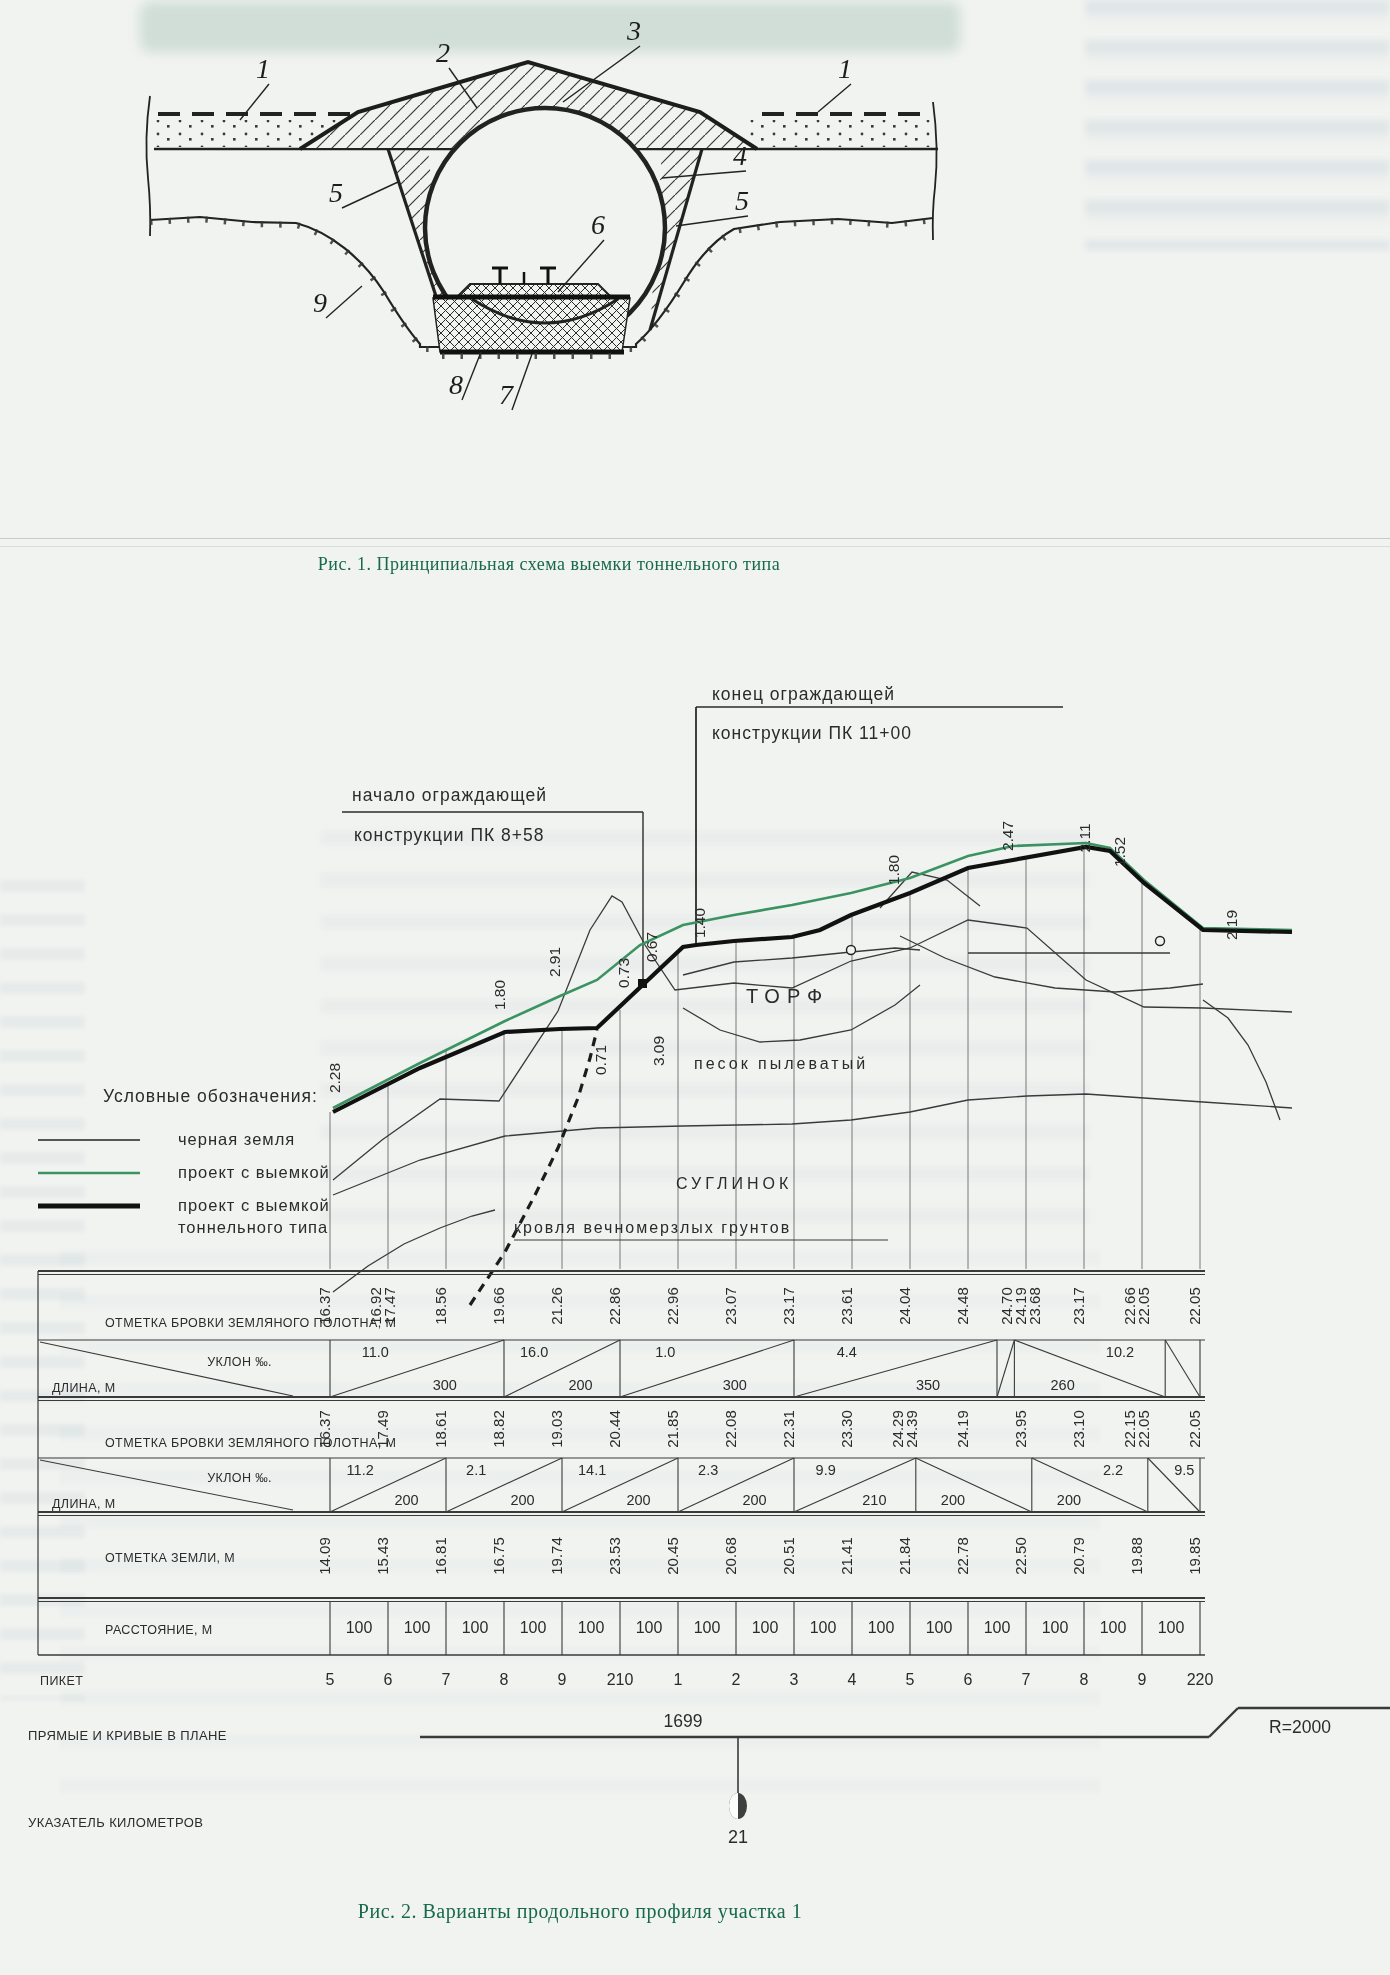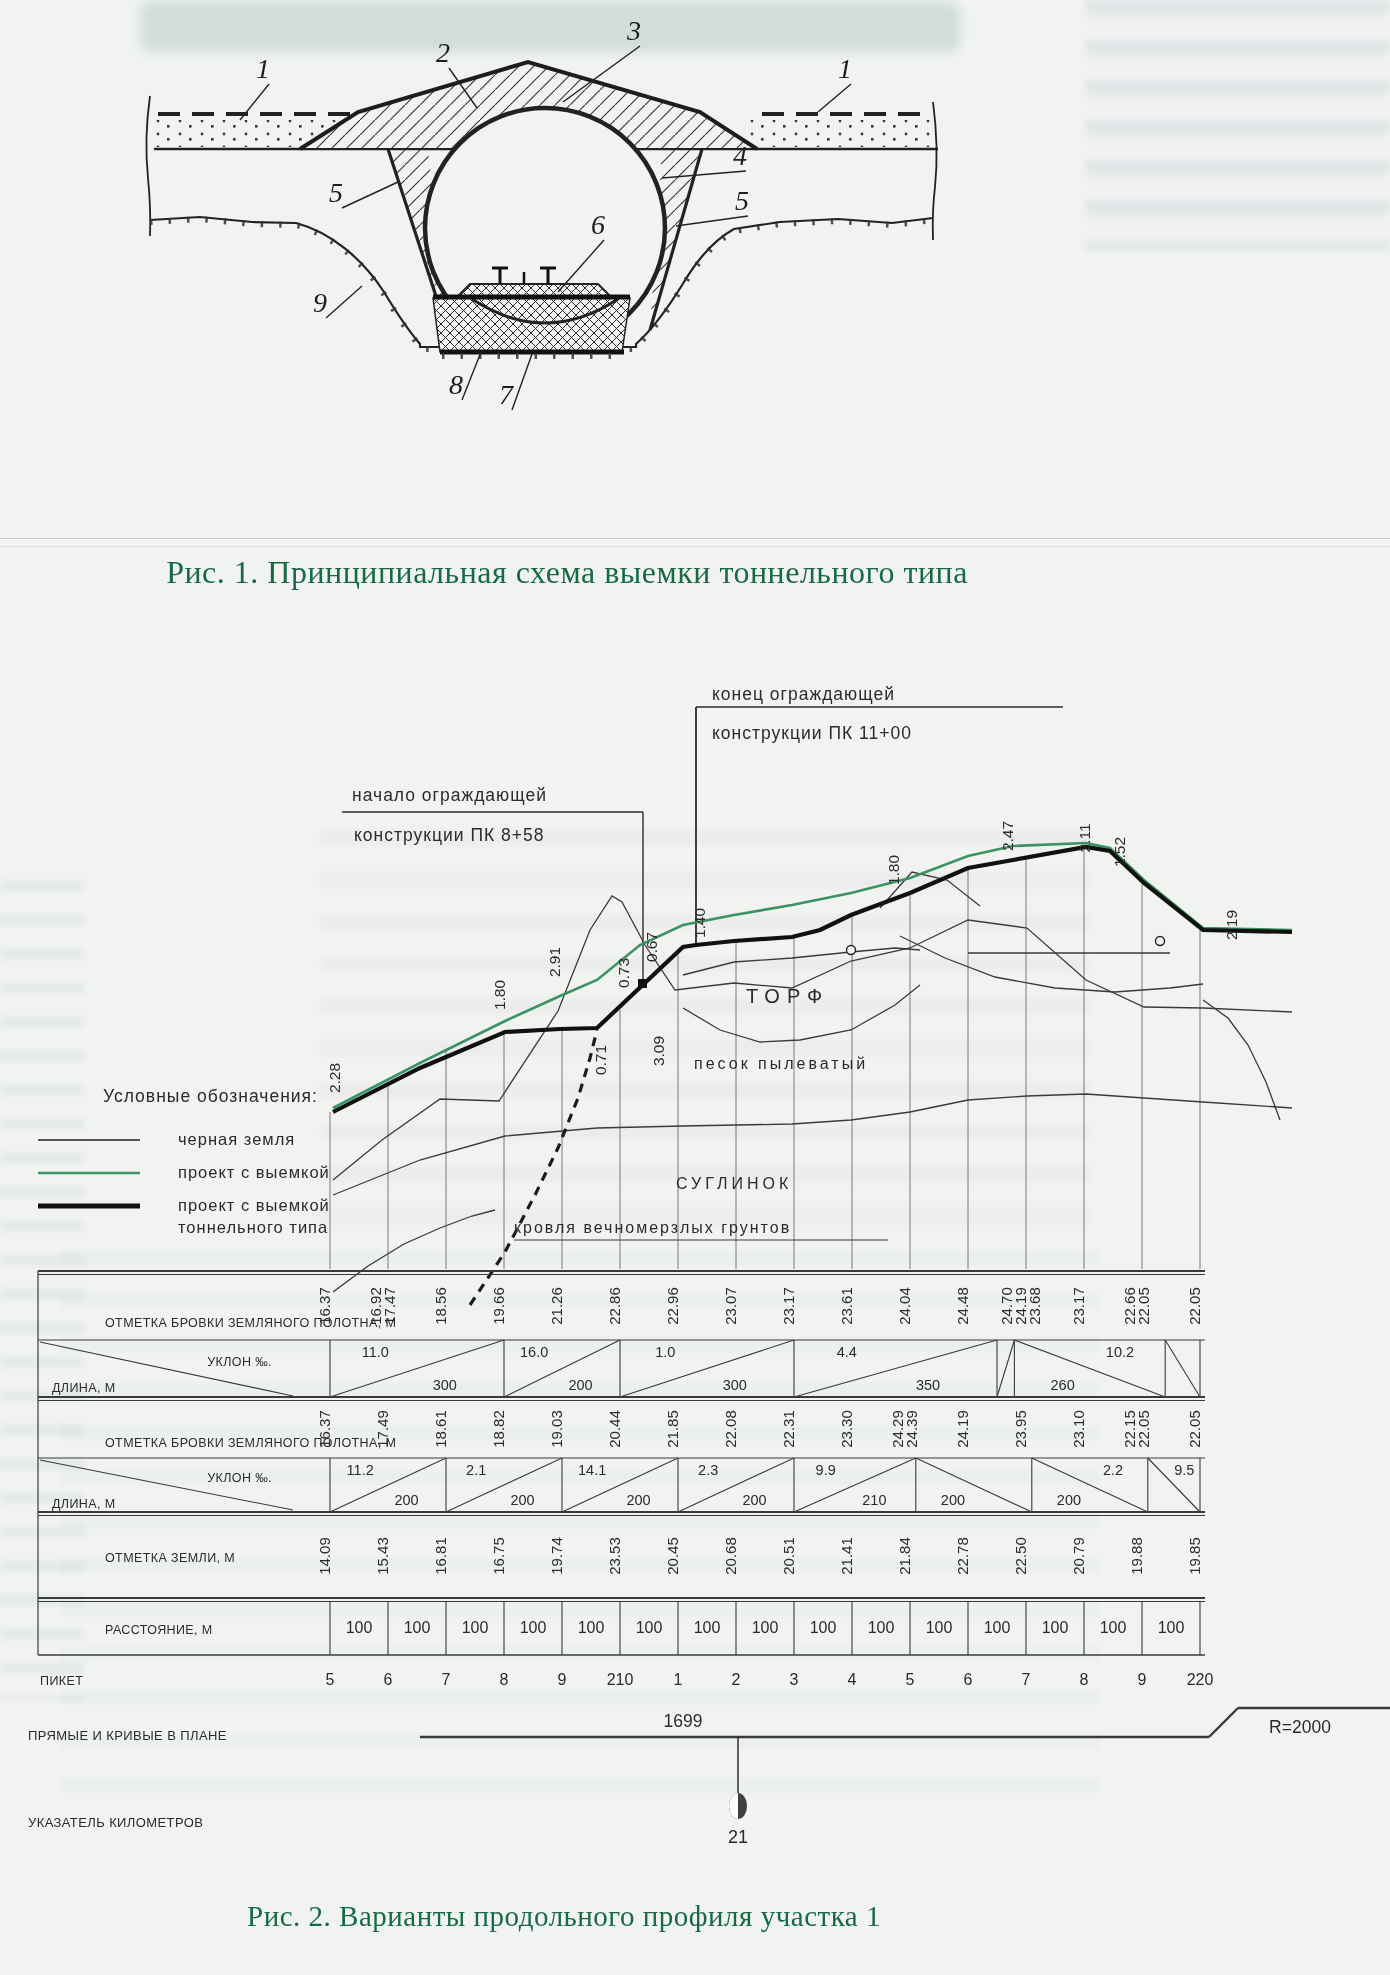--- a/index.html
+++ b/index.html
@@ -4,22 +4,22 @@
 <style>
   html,body{margin:0;padding:0;background:#e8eae7;}
   .page{position:relative;width:1390px;height:1975px;margin:0 auto;overflow:hidden;
         background:#f1f3f0;font-family:"Liberation Sans",sans-serif;}
   .page *{box-sizing:border-box;}
   svg{position:absolute;left:0;display:block;}
   #fig1-svg{top:0;}
   #fig2-svg{top:620px;}
   .caption{position:absolute;text-align:center;color:#17694a;
            font-family:"Liberation Serif",serif;font-weight:500;letter-spacing:.5px;}
-  .cap1{left:122px;top:554px;width:890px;font-size:32px;}
-  .cap2{left:24px;top:1900px;width:1080px;font-size:29px;}
+  .cap1{left:104px;top:554px;width:890px;font-size:18px;}
+  .cap2{left:40px;top:1900px;width:1080px;font-size:20px;}
   
   .smudge{position:absolute;pointer-events:none;}
   .bleed-top{left:140px;top:2px;width:820px;height:50px;background:rgba(23,105,74,.15);
              filter:blur(6px);border-radius:10px;}
   .bleed-topright{left:1085px;top:0;width:305px;height:250px;
       background:repeating-linear-gradient(180deg,rgba(110,140,175,.12) 0 14px,rgba(110,140,175,.03) 14px 24px,transparent 24px 40px);
       filter:blur(3px);}
   .bleed-left{left:0;top:880px;width:85px;height:820px;
       background:repeating-linear-gradient(180deg,rgba(110,140,175,.08) 0 12px,transparent 12px 34px);
       filter:blur(2px);}

